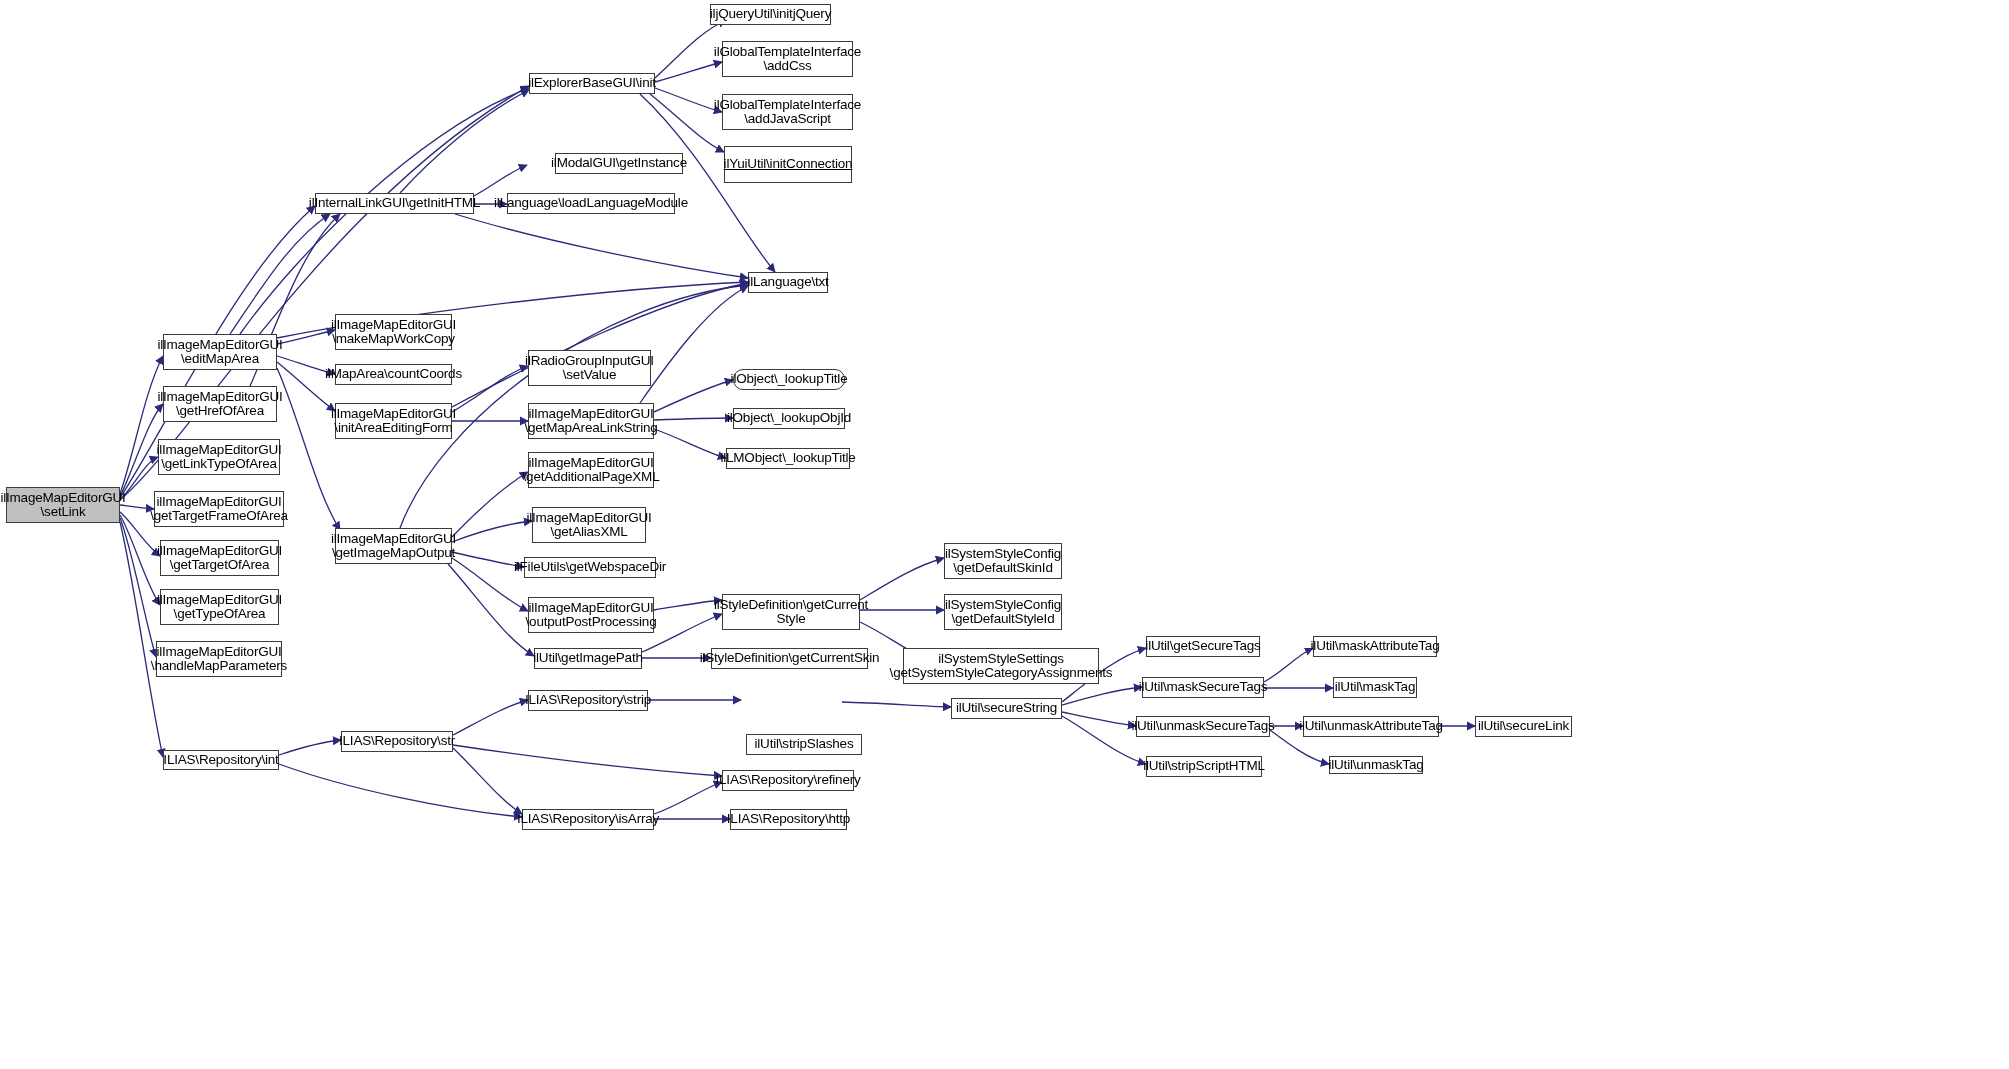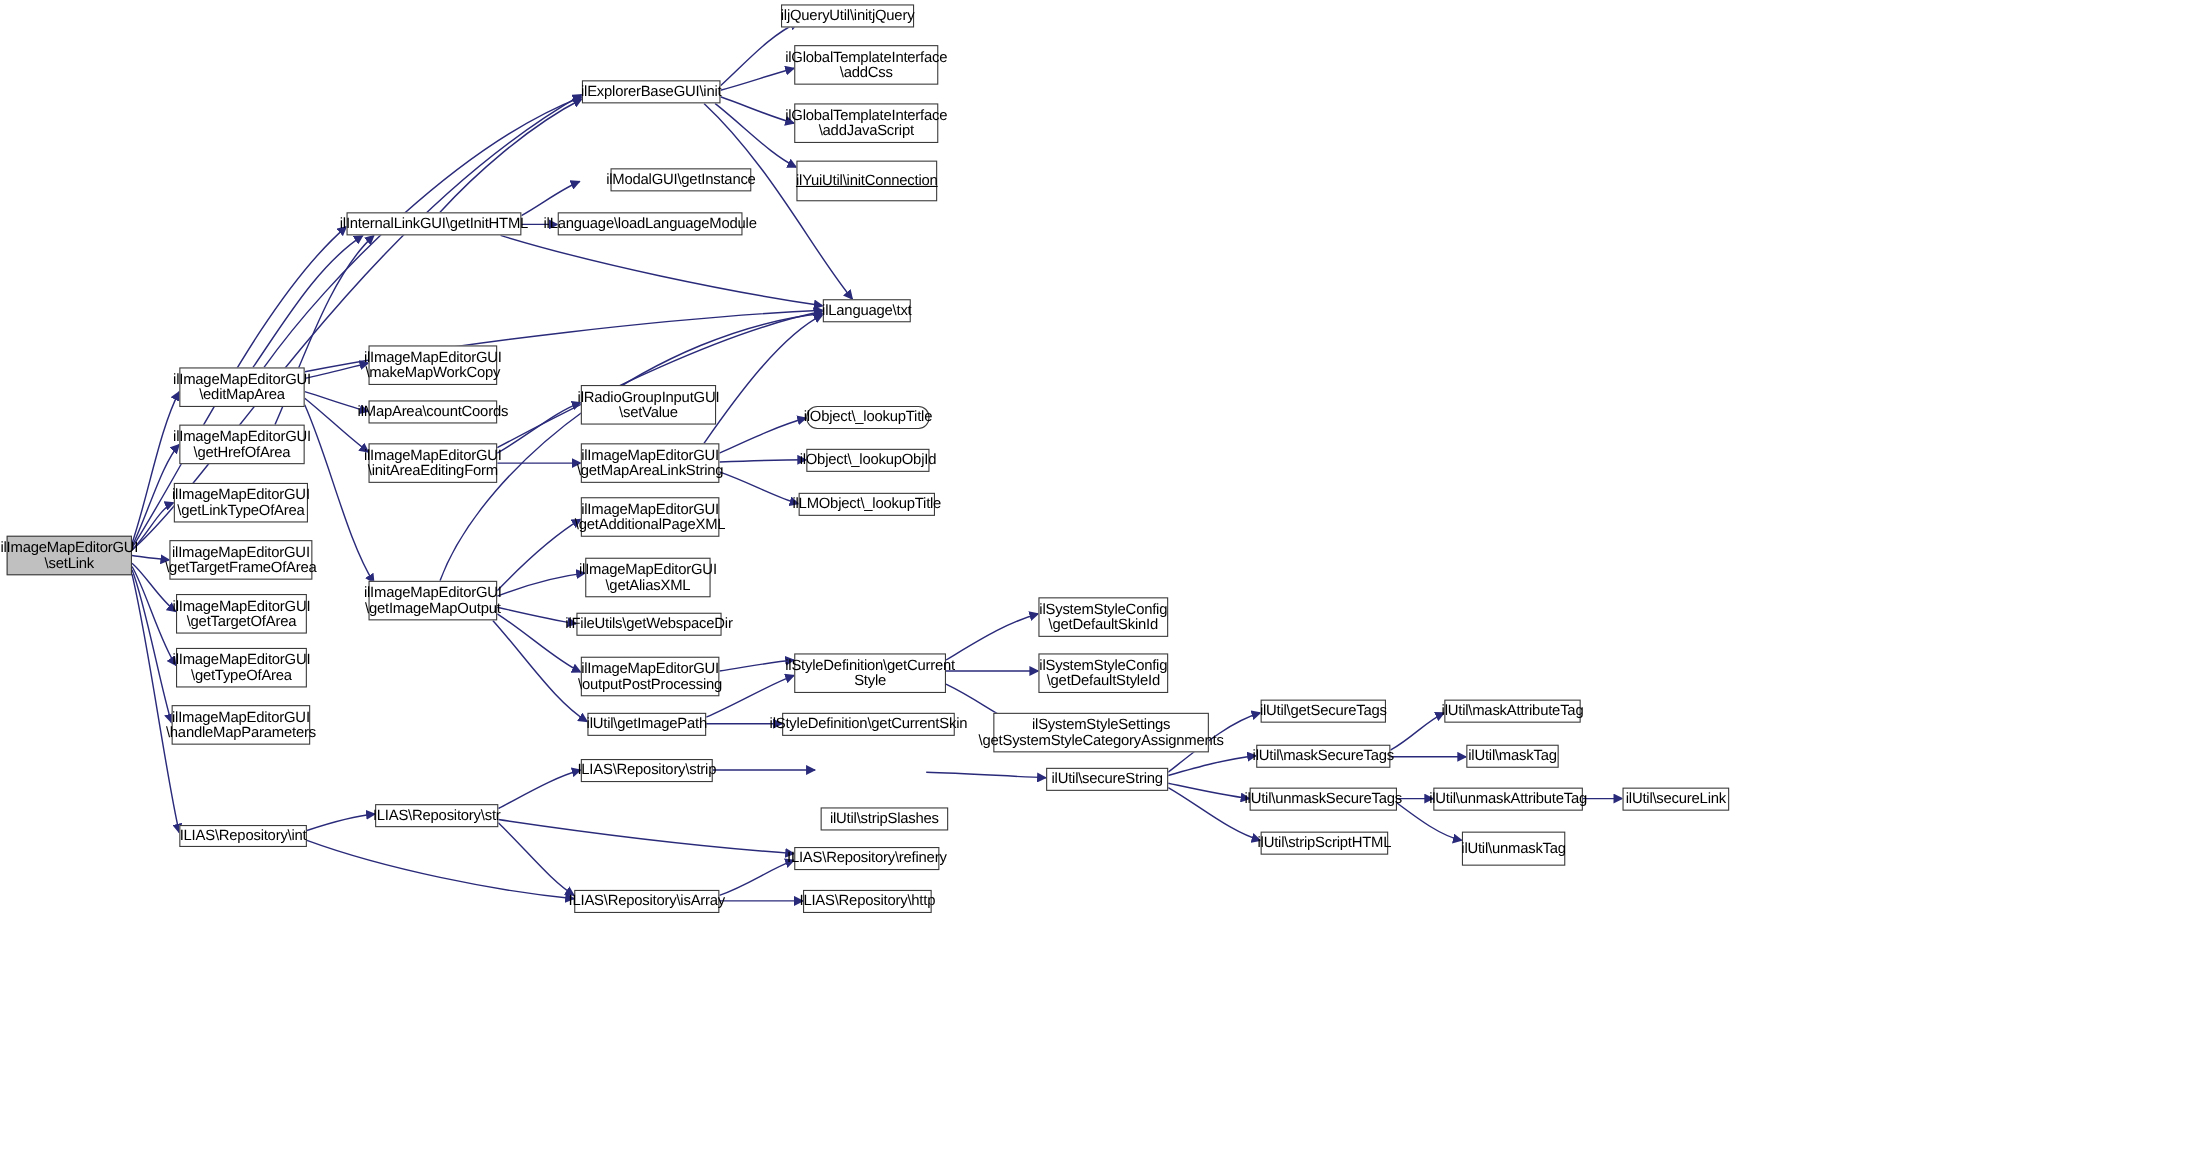--- a/index.html
+++ b/index.html
@@ -157,16 +157,16 @@
       <div class="node thick" style="left: 746px; top: 690px; width: 116px; height: 21px; margin-top: 44px;">ilUtil\stripSlashes</div>
       <div class="node thick" style="left: 730px; top: 809px; width: 117px; height: 21px;">ILIAS\Repository\http</div>
       <div class="node thick" style="left: 951px; top: 698px; width: 111px; height: 21px;">ilUtil\secureString</div>
       <div class="node thick" style="left: 1146px; top: 636px; width: 114px; height: 21px;">ilUtil\getSecureTags</div>
       <div class="node thick" style="left: 1142px; top: 677px; width: 122px; height: 21px;">ilUtil\maskSecureTags</div>
       <div class="node thick" style="left: 1136px; top: 716px; width: 134px; height: 21px;">ilUtil\unmaskSecureTags</div>
       <div class="node thick" style="left: 1146px; top: 756px; width: 116px; height: 21px;">ilUtil\stripScriptHTML</div>
       <div class="node thick" style="left: 1313px; top: 636px; width: 124px; height: 21px;">ilUtil\maskAttributeTag</div>
       <div class="node thick" style="left: 1333px; top: 677px; width: 84px; height: 21px;">ilUtil\maskTag</div>
       <div class="node thick" style="left: 1303px; top: 716px; width: 136px; height: 21px;">ilUtil\unmaskAttributeTag</div>
-      <div class="node thick" style="left: 1329px; top: 756px; width: 94px; height: 31px;">ilUtil\unmaskTag</div>
+      <div class="node thick" style="left: 1329px; top: 756px; width: 94px; height: 18px;">ilUtil\unmaskTag</div>
       <div class="node thick" style="left: 1475px; top: 716px; width: 97px; height: 21px;">ilUtil\secureLink</div>
     </div>
 </div>
 
 </body></html>

